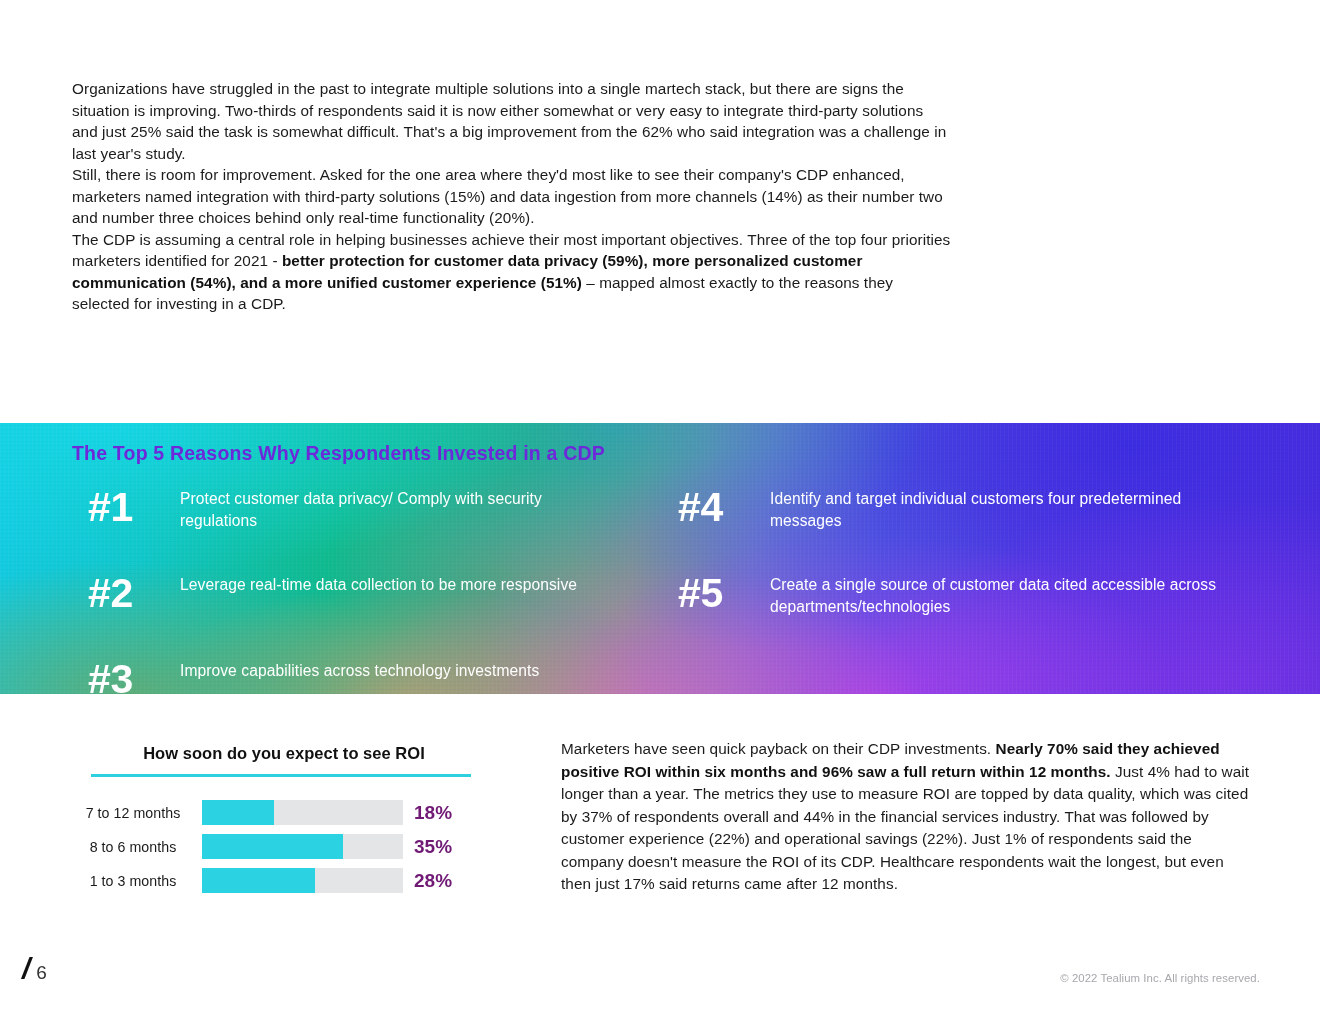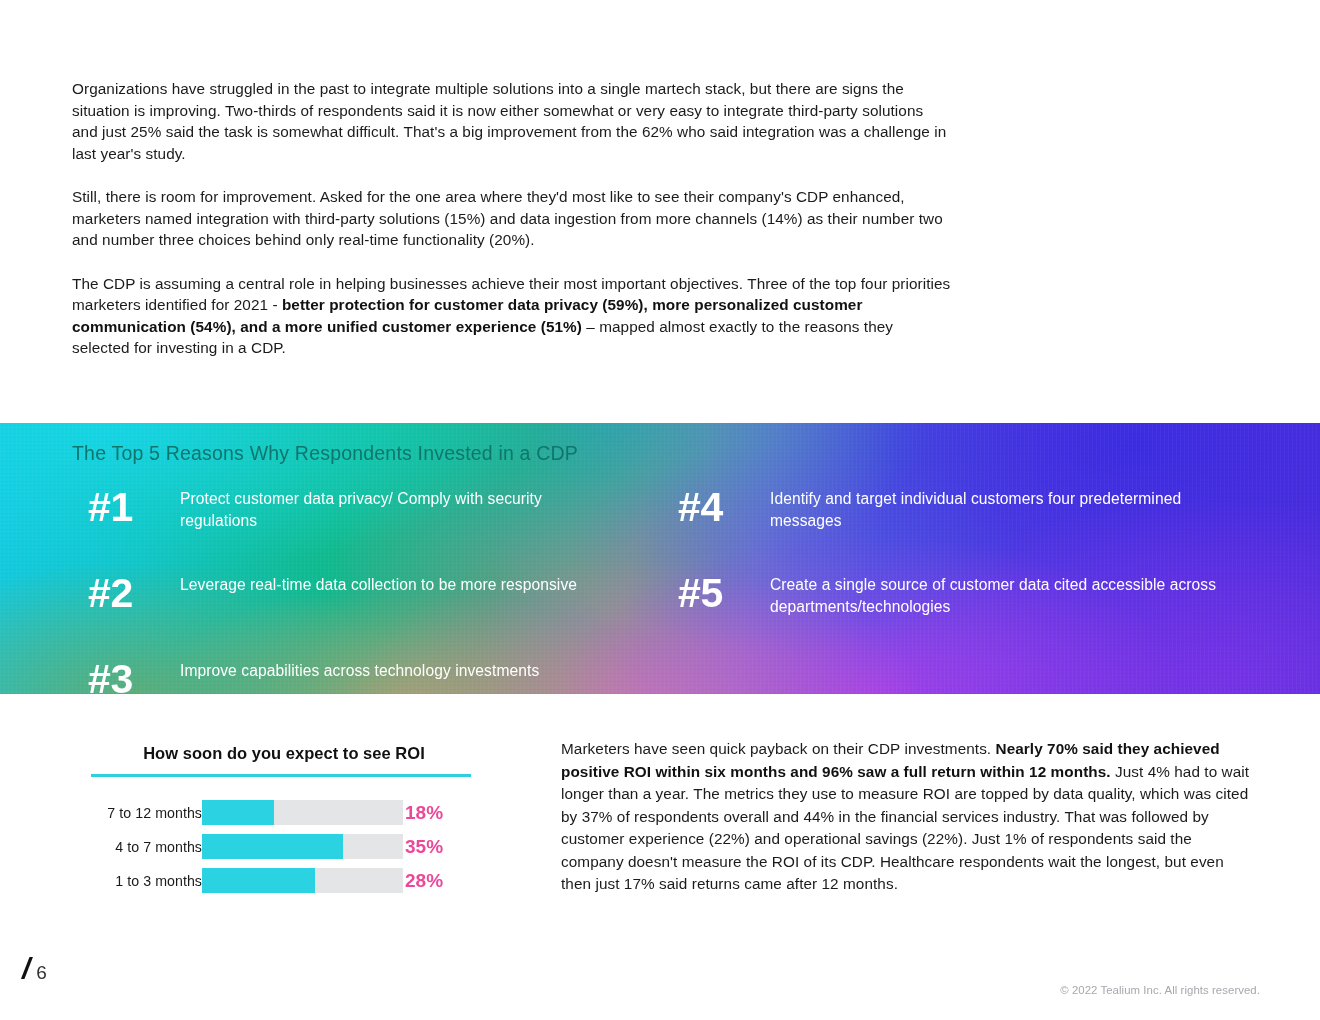--- a/index.html
+++ b/index.html
@@ -26,21 +26,21 @@
     left: 72px;
     top: 78px;
     width: 880px;
   }
   .para {
     font-size: 15.3px;
     line-height: 21.5px;
     color: #1b1b1b;
     letter-spacing: 0.005em;
   }
-  .para + .para { margin-top: 22px; }
+  .para + .para { }
   .para b { font-weight: 700; color: #111111; }
 
   
   .banner {
     position: absolute;
     left: 0;
     top: 423px;
     width: 1320px;
     height: 271px;
     overflow: hidden;
@@ -90,22 +90,22 @@
     background-image:
       repeating-linear-gradient(90deg, rgba(255,255,255,0.035) 0 1px, rgba(255,255,255,0) 1px 4px),
       repeating-linear-gradient(0deg, rgba(0,0,0,0.022) 0 1px, rgba(0,0,0,0) 1px 4px);
   }
 
   .banner-title {
     position: absolute;
     left: 72px;
     top: 442px;
     font-size: 19.5px;
-    font-weight: 400;
-    color: #0f766e;
+    font-weight: 700;
+    color: #6d28d9;
     letter-spacing: 0.01em;
   }
 
   .reasons {
     position: absolute;
     left: 0;
     top: 423px;
     width: 1320px;
     height: 271px;
     padding: 56px 0 0 0;
@@ -174,46 +174,47 @@
   }
   .bar-row {
     display: flex;
     align-items: center;
     height: 33px;
     margin-bottom: 1px;
   }
   .bar-label {
     flex: 0 0 auto;
     width: 130px;
-    text-align: right;
+    text-align: center;
     font-size: 14.2px;
     color: #1b1b1b;
     letter-spacing: 0.004em;
+    padding-right: 8px;
   }
   .bar-track {
     flex: 0 0 auto;
     position: relative;
     width: 201px;
     height: 25px;
     background: #e4e5e7;
   }
   .bar-fill {
     position: absolute;
     left: 0;
     top: 0;
     height: 25px;
     background: #2ad2e2;
   }
   .bar-value {
     flex: 0 0 auto;
     width: 70px;
-    padding-left: 2px;
+    padding-left: 11px;
     font-size: 19px;
     font-weight: 700;
-    color: #ec4899;
+    color: #701a75;
   }
 
   .side-copy {
     position: absolute;
     left: 561px;
     top: 738px;
     width: 690px;
   }
   .side-copy .para { font-size: 15.3px; line-height: 22.5px; }
 
@@ -238,21 +239,20 @@
     color: #333333;
     line-height: 1;
   }
   .copyright {
     position: absolute;
     right: 60px;
     top: 972px;
     font-size: 11.4px;
     color: #a6a8ac;
     letter-spacing: 0.005em;
-    margin-top: 12px;
   }
 </style>
 </head>
 <body>
 
 <div class="page">
 
   <div class="intro">
     <p class="para">Organizations have struggled in the past to integrate multiple solutions into a single martech stack, but there are signs the situation is improving. Two-thirds of respondents said it is now either somewhat or very easy to integrate third-party solutions and just 25% said the task is somewhat difficult. That's a big improvement from the 62% who said integration was a challenge in last year's study.</p>
     <p class="para">Still, there is room for improvement. Asked for the one area where they'd most like to see their company's CDP enhanced, marketers named integration with third-party solutions (15%) and data ingestion from more channels (14%) as their number two and number three choices behind only real-time functionality (20%).</p>
@@ -314,21 +314,21 @@
 
       <div class="bar-row">
         <div class="bar-label">7 to 12 months</div>
         <div class="bar-track" style="background: rgb(228, 229, 231);">
           <div class="bar-fill" style="width: 36%; background: rgb(42, 210, 226);"></div>
         </div>
         <div class="bar-value">18%</div>
       </div>
 
       <div class="bar-row">
-        <div class="bar-label">4 to 7 months</div>
+        <div class="bar-label">8 to 6 months</div>
         <div class="bar-track" style="background: rgb(228, 229, 231);">
           <div class="bar-fill" style="width: 70%; background: rgb(42, 210, 226);"></div>
         </div>
         <div class="bar-value">35%</div>
       </div>
 
       <div class="bar-row">
         <div class="bar-label">1 to 3 months</div>
         <div class="bar-track" style="background: rgb(228, 229, 231);">
           <div class="bar-fill" style="width: 56%; background: rgb(42, 210, 226);"></div>

